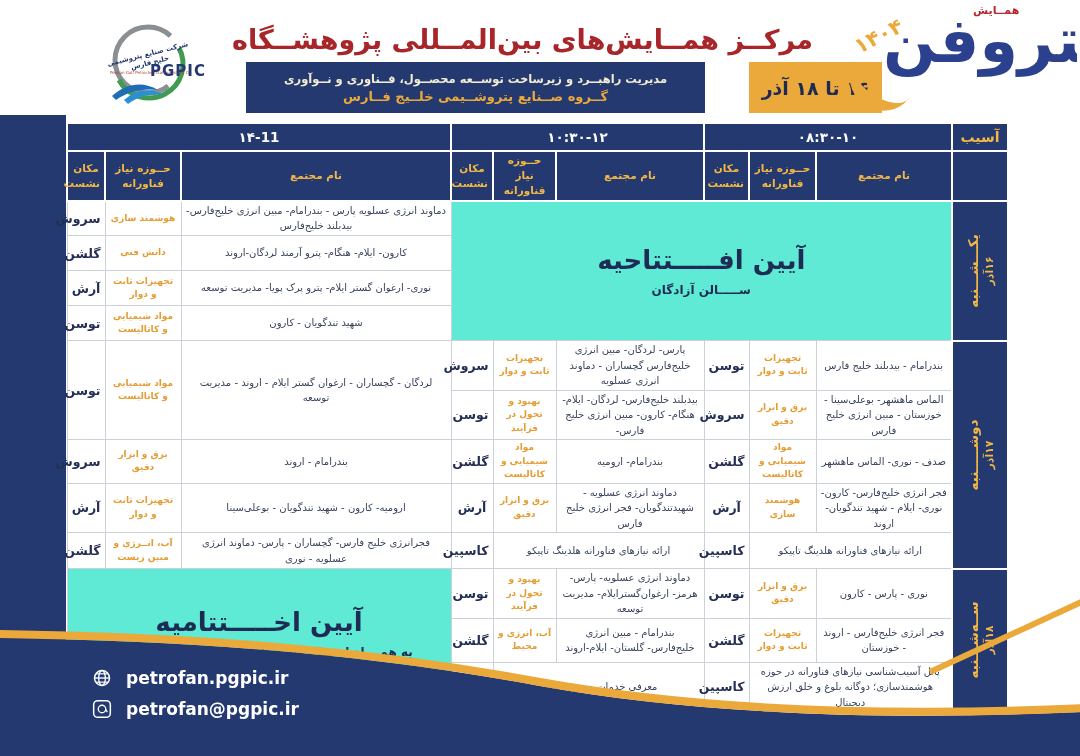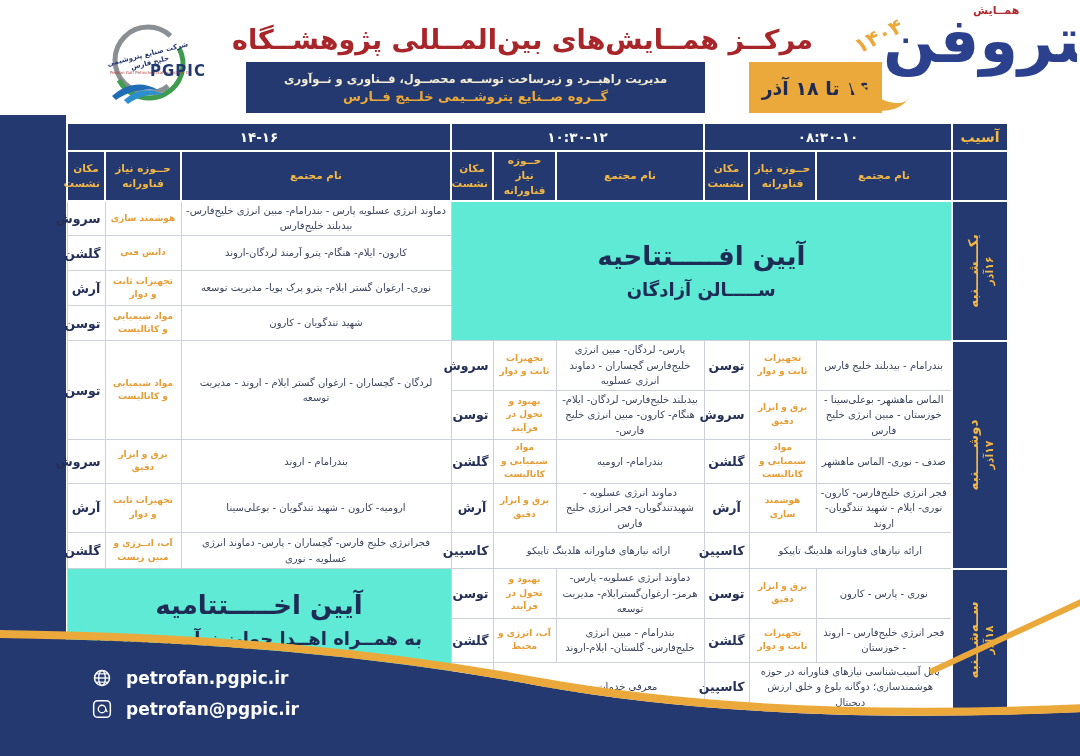--- a/index.html
+++ b/index.html
@@ -50,21 +50,21 @@
   .venue-cell { font-size:12.5px; color:#232f55; font-weight:700; }
   .panel-cell { font-size:10px; color:#39425c; line-height:1.55; }
   .day-cell { position:relative; }
   .day-rot { position:absolute; left:50%; top:50%; width:140px; height:54px;
              transform:translate(-50%,-50%) rotate(-90deg);
              display:flex; flex-direction:column; align-items:center; justify-content:center; gap:2px; }
   .day-name { color:#f3b845; font-size:13.5px; font-weight:700; white-space:nowrap; }
   .day-date { color:#f3b845; font-size:11px; font-weight:700; white-space:nowrap; }
   .ceremony-cell { background:#5eead4; }
   .ceremony-title { color:#1d2b55; font-size:26px; font-weight:700; margin-bottom:8px; }
-  .ceremony-sub { color:#1d2b55; font-size:18px; font-weight:700; margin-top:0; }
+  .ceremony-sub { color:#1d2b55; font-size:12px; font-weight:700; margin-top:0; }
 
   
   .footer-wave { position:absolute; left:0; top:596px; width:1080px; height:160px; }
   .footer-links { position:absolute; left:92px; top:668px; direction:ltr; display:flex; flex-direction:column; gap:11px; }
   .flink { display:flex; align-items:center; gap:14px; color:#ffffff; font-size:17px; font-weight:700;
            font-family:"DejaVu Sans", sans-serif; cursor:pointer; }
   .flink svg { display:block; }
 </style>
 </head>
 <body>
@@ -114,21 +114,21 @@
     <col style="width:270px">
       <col style="width:76px">
       <col style="width:38px">
   </colgroup>
 
   <tbody>
       <tr style="height:28px">
     <th class="navy th-zaman">آسیب</th>
     <th class="navy th-time" colspan="3">۰۸:۳۰-۱۰</th>
     <th class="navy th-time" colspan="3">۱۰:۳۰-۱۲</th>
-    <th class="navy th-time" colspan="3">۱۴-۱۶</th>
+    <th class="navy th-time" colspan="3">۱۴-11</th>
   </tr>
 
   <tr style="height:38px">
     <th class="navy"></th>
     <th class="navy th-sub">نام مجتمع</th>
     <th class="navy th-sub">حــوزه نیاز فناورانه</th>
     <th class="navy th-sub">مکان نشست</th>
     <th class="navy th-sub">نام مجتمع</th>
     <th class="navy th-sub">حــوزه نیاز فناورانه</th>
     <th class="navy th-sub">مکان نشست</th>

